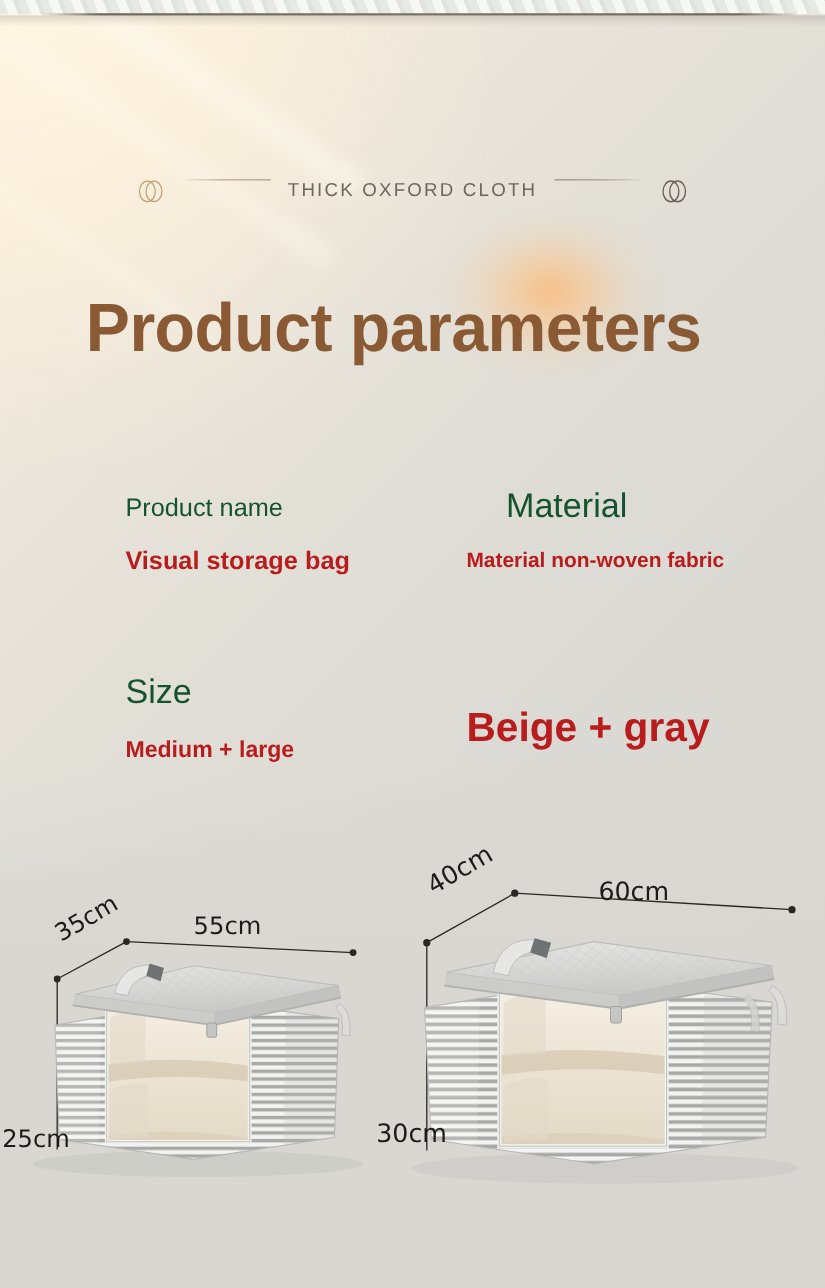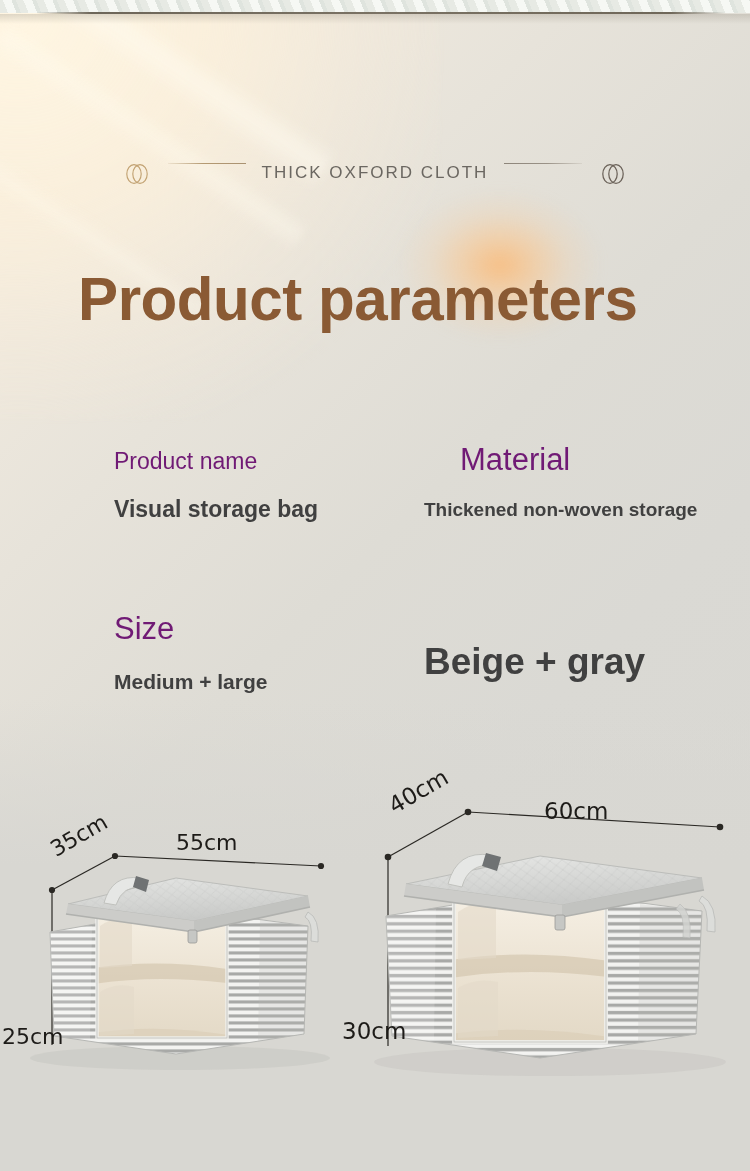--- a/index.html
+++ b/index.html
@@ -138,26 +138,26 @@
     position: relative;
     height: 163px;
   }
   .spec-cell { position: absolute; }
   .cell-name     { left: 114px; top: 0px; }
   .cell-material { left: 424px; top: -6px; }
   .cell-size     { left: 114px; top: 0px; }
   .cell-color    { left: 424px; top: 0px; }
 
   .spec-label {
-    color: #701a75;
+    color: #14532d;
     font-weight: 400;
     white-space: nowrap;
   }
   .spec-value {
-    color: #404040;
+    color: #b91c1c;
     font-weight: 700;
     white-space: nowrap;
   }
 
   .cell-name .spec-label     { font-size: 23px; }
   .cell-name .spec-value     { font-size: 23px; margin-top: 21px; }
 
   .cell-material .spec-label { font-size: 31px; margin-left: 36px; }
   .cell-material .spec-value { font-size: 19px; margin-top: 21px; }
 
@@ -219,21 +219,21 @@
 
   <div class="specs">
 
     <div class="spec-row">
       <div class="spec-cell cell-name">
         <div class="spec-label">Product name</div>
         <div class="spec-value">Visual storage bag</div>
       </div>
       <div class="spec-cell cell-material">
         <div class="spec-label">Material</div>
-        <div class="spec-value">Thickened non-woven storage</div>
+        <div class="spec-value">Material non-woven fabric</div>
       </div>
     </div>
 
     <div class="spec-row">
       <div class="spec-cell cell-size">
         <div class="spec-label">Size</div>
         <div class="spec-value">Medium + large</div>
       </div>
       <div class="spec-cell cell-color">
         <div class="spec-label">Color</div>

